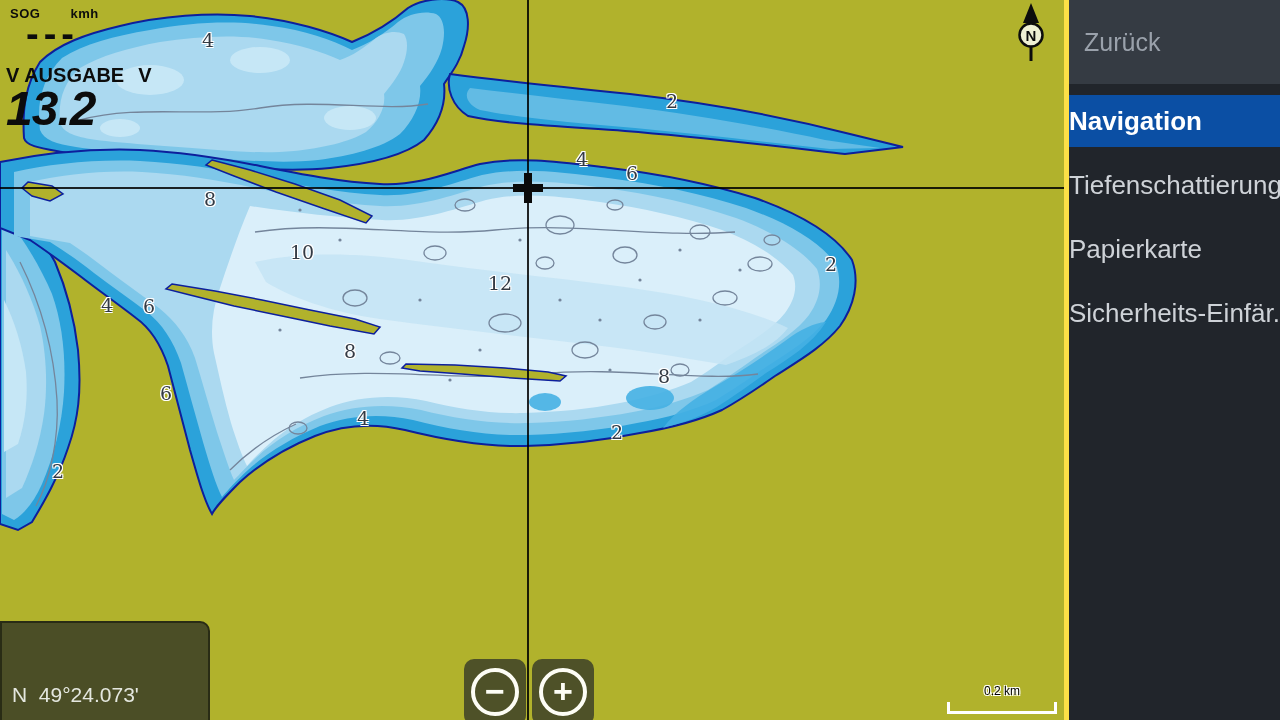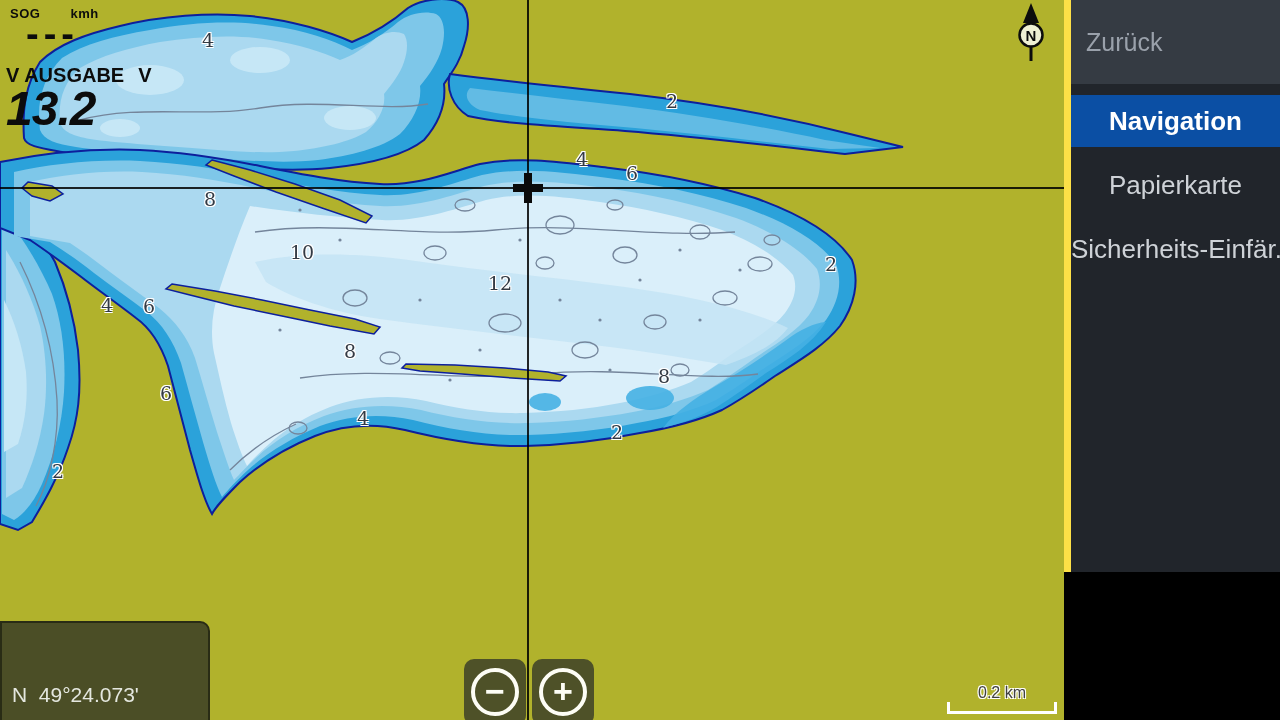--- a/index.html
+++ b/index.html
@@ -51,31 +51,31 @@
     background:rgba(70,73,40,.93);border:none;cursor:pointer;}
   #zoom-out{left:0;}  #zoom-in{left:68px;}
   .zoom-circle{position:absolute;left:50%;top:33px;transform:translate(-50%,-50%);
     width:40px;height:40px;border:4px solid #fdfdf5;border-radius:50%;
     color:#fdfdf5;font-size:34px;font-weight:bold;line-height:38px;text-align:center;}
   
   #scalebar{position:absolute;left:947px;top:690px;width:110px;height:26px;}
   #scalebar .bracket{position:absolute;left:0;bottom:2px;width:104px;height:9px;
     border-left:3px solid #fff;border-right:3px solid #fff;border-bottom:3px solid #fff;}
   #scalebar .sc-label{position:absolute;left:0;top:-6px;width:110px;text-align:center;
-    font-size:16px;color:#404040;
+    font-size:12px;color:#000000;
     text-shadow:-1px -1px 0 #fff,1px -1px 0 #fff,-1px 1px 0 #fff,1px 1px 0 #fff;}
   
   #compass{position:absolute;left:1011px;top:2px;}
   
-  #sidebar{position:absolute;left:1064px;top:0;width:216px;height:572px;
-    background:var(--panel_dark,#21252b);border-left:7px solid #fde047;box-sizing:border-box;}
+  #sidebar{position:absolute;left:1064px;top:0;width:216px;height:720px;
+    background:var(--panel_dark,#21252b);border-left:5px solid #fde047;box-sizing:border-box;}
   .sb-back{height:84px;background:#353b43;color:#9aa1ab;font-size:25px;
     line-height:84px;padding-left:15px;cursor:pointer;}
   .sb-items{margin-top:11px;}
-  .sb-item{height:52px;margin-bottom:12px;line-height:52px;text-align:center;
+  .sb-item{height:52px;margin-bottom:12px;line-height:52px;text-align:left;
     color:#ced2d7;font-size:26px;cursor:pointer;white-space:nowrap;overflow:hidden;}
   .sb-item.selected{background:var(--accent_blue,#0b4fa4);color:#ffffff;font-weight:bold;}
 </style>
 </head>
 <body>
 
 <div id="stage">
 
   <div id="map">
 
@@ -220,17 +220,18 @@
       <text x="20" y="38.5" text-anchor="middle" font-size="15" font-weight="bold" fill="#0c0c0c" font-family="Liberation Sans, sans-serif">N</text>
     </svg>
   </div>
 
   <div id="sidebar">
     <div class="sb-back">
       <span>Zurück</span>
     </div>
     <div class="sb-items">
       <div class="sb-item selected">Navigation</div>
+      <div class="sb-item">Tiefenschattierung</div>
       <div class="sb-item">Papierkarte</div>
       <div class="sb-item">Sicherheits-Einfär...</div>
     </div>
   </div>
 </div>
 
 </body></html>

